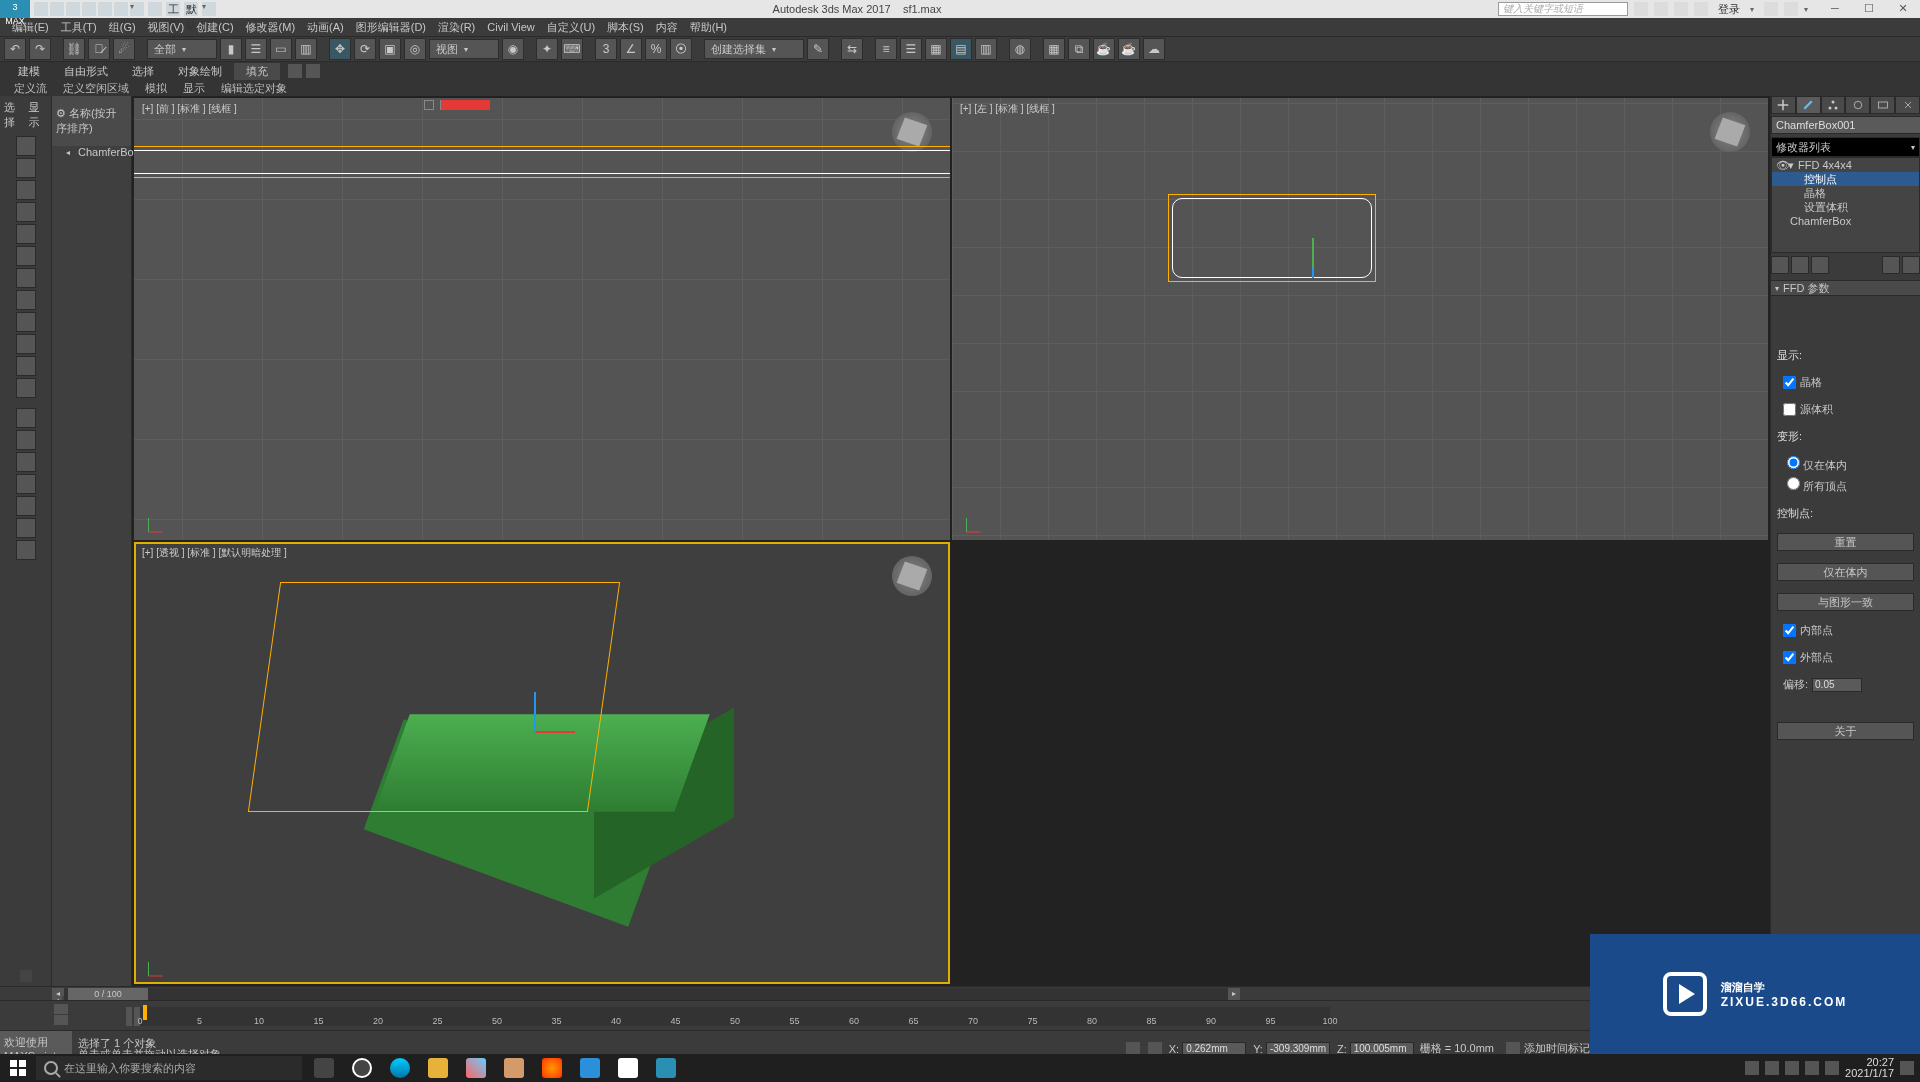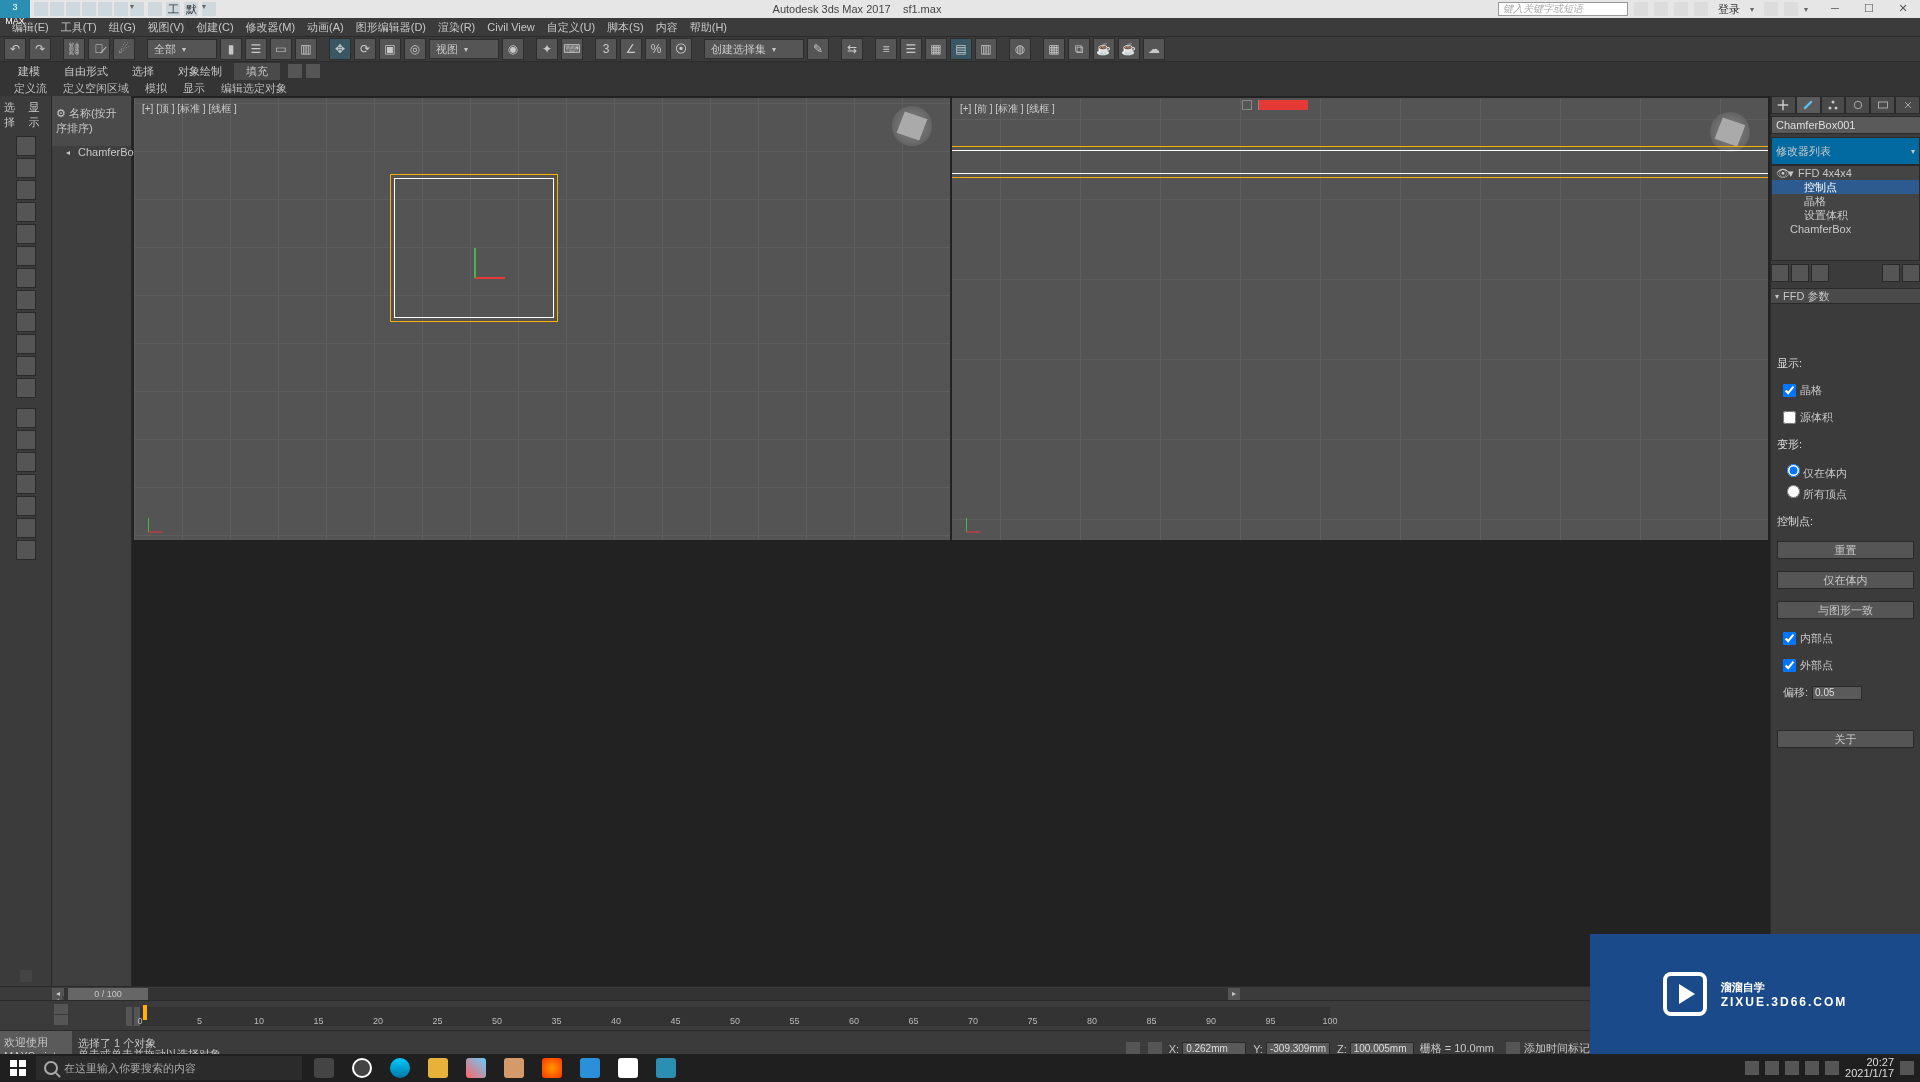--- a/index.html
+++ b/index.html
@@ -95,21 +95,21 @@
 .gizmo .axZ { background:#2196f3; transform:rotate(180deg); }
 
 
 .rightpanel { width: 150px; background: #3b3b3b; border-left: 1px solid #2a2a2a; display: flex; flex-direction: column; }
 .rtabs { display: flex; height: 18px; }
 .rtabs .rt { flex: 1; background:#4a4a4a; border:1px solid #2a2a2a; display:flex; align-items:center; justify-content:center; }
 .rtabs .rt svg { width:12px; height:12px; fill:#c8c8c8; }
 .rtabs .rt.on { background:#5b5b5b; }
 .objname { display:flex; height:18px; margin-top:2px; }
 .objname input { flex:1; background:#5a5a5a; border:1px solid #2a2a2a; color:#ddd; padding:0 4px; }
-.modlistlbl { display:flex; align-items:center; height:28px; background:#0369a1; border:1px solid #2a2a2a; margin-top:3px; padding:0 4px; }
+.modlistlbl { display:flex; align-items:center; height:20px; background:#000000; border:1px solid #2a2a2a; margin-top:3px; padding:0 4px; }
 .modlistlbl .caret { margin-left:auto; font-size:8px; }
 .modstack { background:#444; border:1px solid #2a2a2a; height:96px; }
 .modstack .mrow { display:flex; align-items:center; padding:1px 4px; height:14px; }
 .modstack .mrow.selected { background:#2e5b8f; color:#fff; }
 .modstack .mrow .eye { width:12px; }
 .modstack .mrow .exp { width:10px; }
 .modstack .mrow .ind { width:14px; }
 .modbtns { display:flex; height:20px; margin-top:3px; gap:2px; }
 .modbtns .b { width:18px; height:18px; background:#555; border:1px solid #2a2a2a; }
 .modbtns .sep { flex:1; }
@@ -369,51 +369,69 @@
       <div class="sb">
         <div class="arrow">◂</div>
         <div class="track"></div>
         <div class="arrow">▸</div>
       </div>
     </div>
   </div>
 
   <div class="viewports">
 
-    <div class="vp">
-      <div class="gridbg"></div>
-      <div class="label">[+] [顶 ] [标准 ] [线框 ]</div>
-      <div class="cube">
-          <div class="c"></div>
-        </div>
-
-      <div class="wire" style="left:260px; top:80px; width:160px; height:140px; border-color:#fff;"></div>
-      <div class="wire" style="left:256px; top:76px; width:168px; height:148px; border-color:#ffb000;"></div>
-      <div class="gizmo" style="left:340px; top:150px;">
-        <div class="ax axX" style="height:30px;"></div>
-        <div class="ax axY" style="height:30px;"></div>
-      </div>
-      <div class="axis"></div>
-    </div>
 
     <div class="vp">
       <div class="gridbg" style="background-size:80px 80px;"></div>
       <div class="label">[+] [前 ] [标准 ] [线框 ]</div>
       <div class="cube cubeb">
           <div class="c"></div>
         </div>
       <div style="position:absolute; left:0; right:0; top:52px; height:24px; border-top:1px solid #fff; border-bottom:1px solid #fff;"></div>
       <div style="position:absolute; left:0; right:0; top:48px; height:32px; border-top:1px solid #ffb000; border-bottom:1px solid #ffb000;"></div>
       <div style="position:absolute; left:290px; top:2px; width:10px; height:10px; background:#555; border:1px solid #888;"></div>
       <div style="position:absolute; left:306px; top:2px; width:50px; height:10px; background:#e53935;"></div>
       <div style="position:absolute; left:306px; top:2px; width:1px; height:10px; background:#888;"></div>
       <div class="axis"></div>
     </div>
 
-
+    <div class="vp">
+      <div class="gridbg"></div>
+      <div class="label">[+] [左 ] [标准 ] [线框 ]</div>
+      <div class="cube cubeb">
+          <div class="c"></div>
+        </div>
+      <div class="wire" style="left:220px; top:100px; width:200px; height:80px; border-color:#fff; border-radius:10px;"></div>
+      <div class="wire" style="left:216px; top:96px; width:208px; height:88px; border-color:#ffb000;"></div>
+      <div class="gizmo" style="left:360px; top:140px;">
+        <div class="ax axZ" style="height:40px; background:#2196f3;"></div>
+        <div class="ax axY" style="height:30px;"></div>
+      </div>
+      <div class="axis"></div>
+    </div>
+
+    <div class="vp active" style="background:#3f3f3f;">
+      <div class="label">[+] [透视 ] [标准 ] [默认明暗处理 ]</div>
+      <div class="cube cubeb">
+          <div class="c"></div>
+        </div>
+      <div class="pbox">
+        <div class="sidef"></div>
+        <div class="sidef2"></div>
+        <div class="topf"></div>
+      </div>
+
+      <div class="ffd" style="left:130px; top:40px; width:340px; height:230px; transform:skewX(-8deg);"></div>
+      <div class="gizmo" style="left:400px; top:150px;">
+        <div class="ax axX" style="height:40px;"></div>
+        <div class="ax axY" style="height:40px;"></div>
+        <div class="ax axZ" style="height:40px;"></div>
+      </div>
+      <div class="axis"></div>
+    </div>
   </div>
 
   <div class="rightpanel">
     <div class="rtabs">
       <div class="rt">
           <svg viewBox="0 0 16 16">
             <path d="M8 1v14M1 8h14" stroke="#c8c8c8" stroke-width="2"></path>
           </svg>
         </div>
       <div class="rt on">

